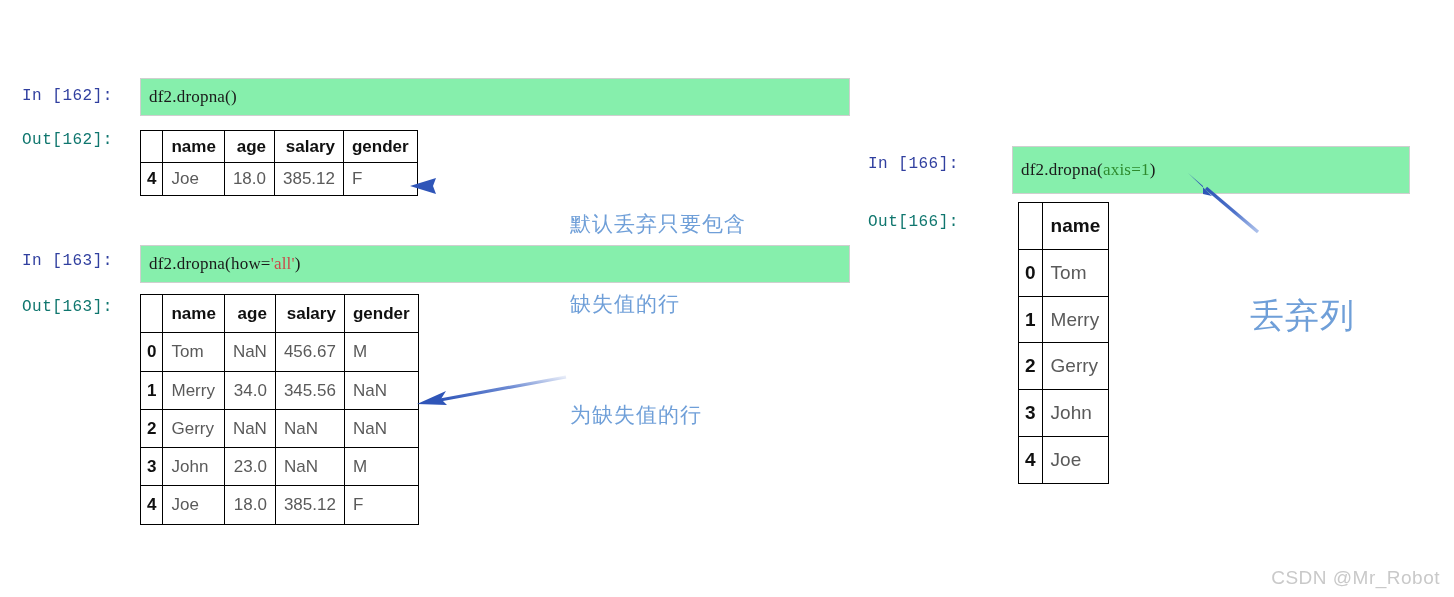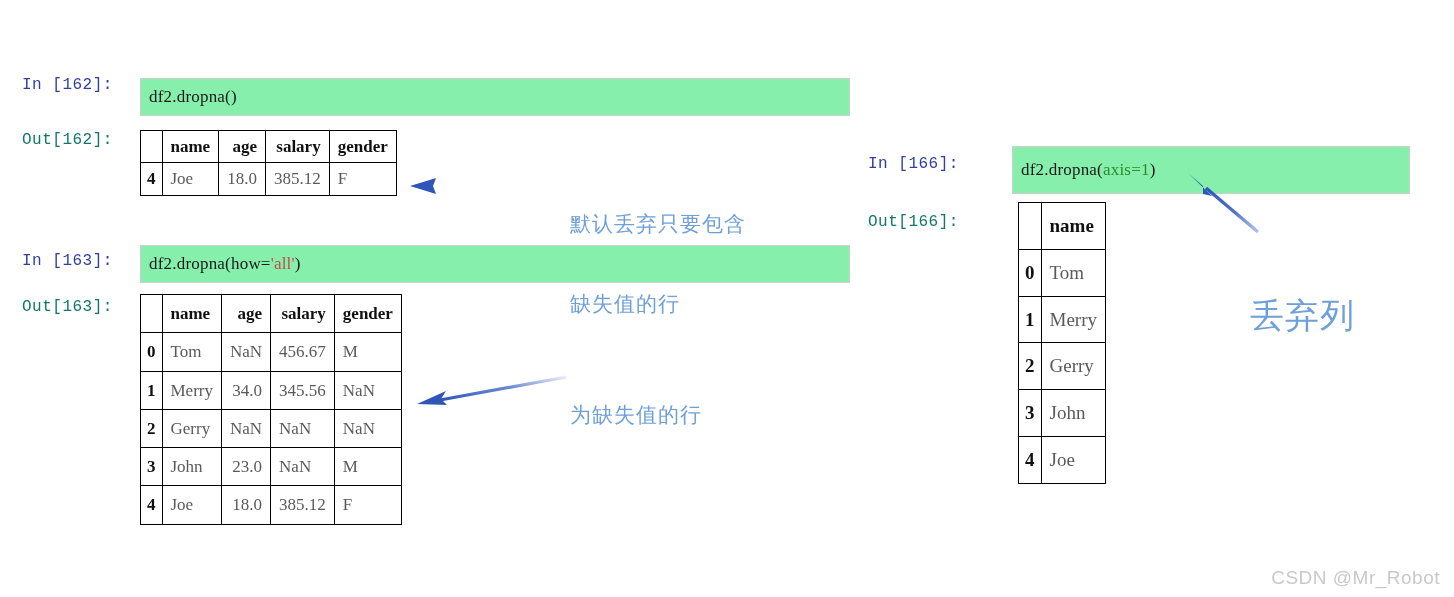--- a/index.html
+++ b/index.html
@@ -45,21 +45,21 @@
     letter-spacing: 0.2px;
   }
   .tok-str { color: #c94a4a; }
   .tok-kw  { color: #2e8b2e; }
 
   
   table.df {
     position: absolute;
     border-collapse: collapse;
     background: #ffffff;
-    font-family: Liberation Serif, serif;
+    font-family: Liberation Sans, sans-serif;
   }
   table.df th, table.df td {
     border: 1px solid #000000;
     padding: 5px 8px;
     font-size: 17px;
     line-height: 1.25;
     white-space: nowrap;
   }
   table.df thead th {
     font-weight: bold;
@@ -111,21 +111,21 @@
     bottom: 8px;
     color: #c9c9c9;
     font-size: 19px;
     letter-spacing: 0.5px;
     user-select: none;
   }
 </style>
 </head>
 <body>
 
-<div class="prompt prompt-in" style="left:22px; top:76px;">In  [162]:</div>
+<div class="prompt prompt-in" style="left:22px; top:87px;">In  [162]:</div>
 
 <div class="code-cell" style="left:140px; top:78px; width:710px; height:38px;">
   <span class="code-text"><span>df2.dropna(</span><span class="tok-kw"></span><span>)</span></span>
 </div>
 
 <div class="prompt prompt-out" style="left:22px; top:131px;">Out[162]:</div>
 
 <table class="df" id="df-162" style="left:140px; top:130px;">
   <thead>
     <tr>

